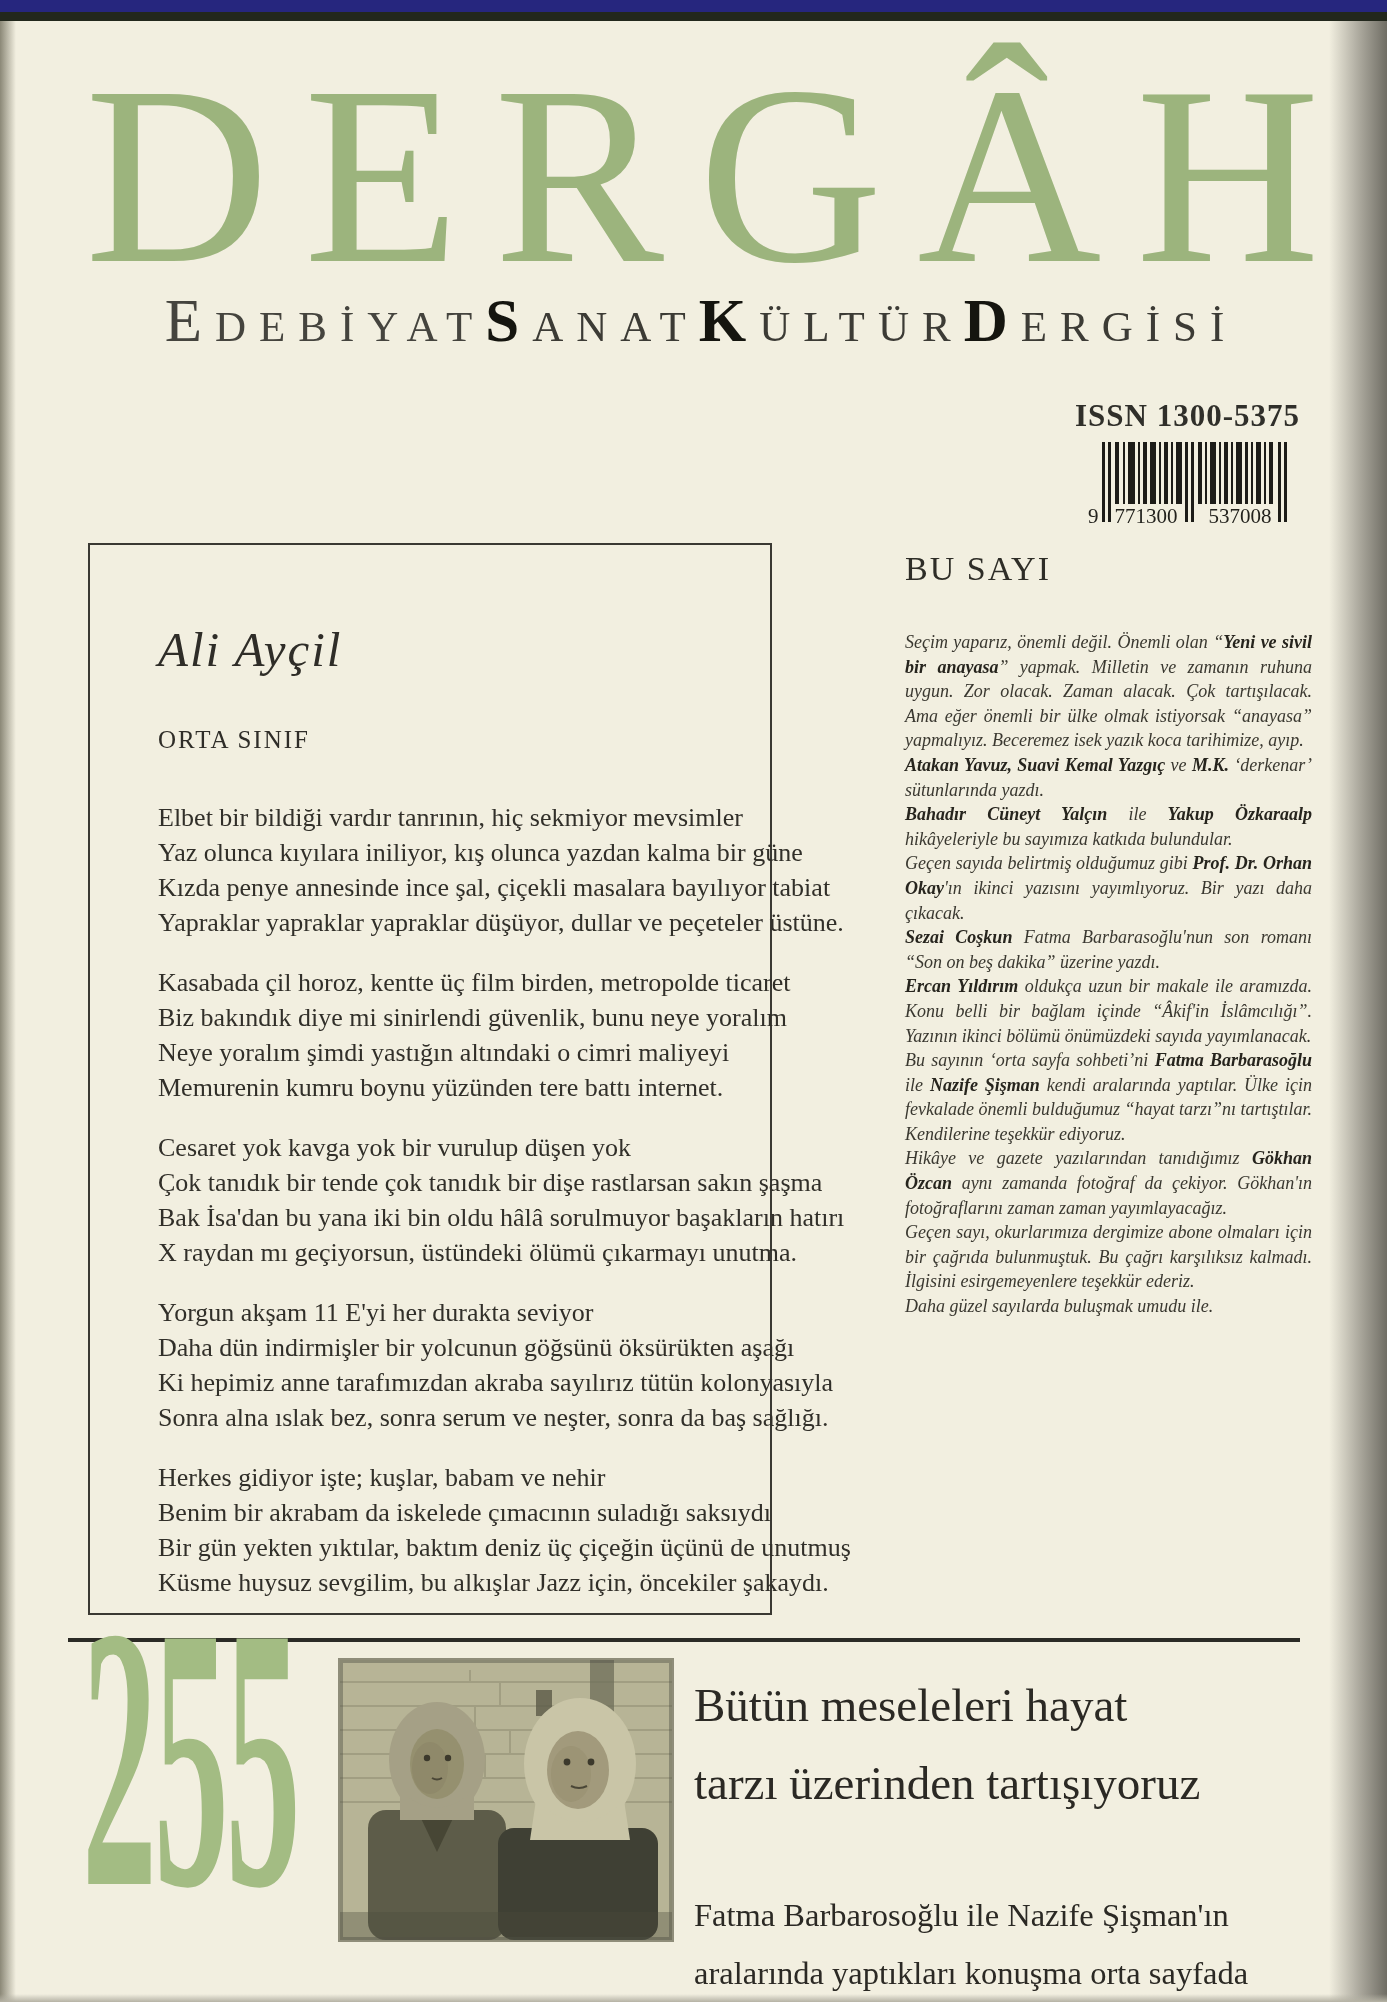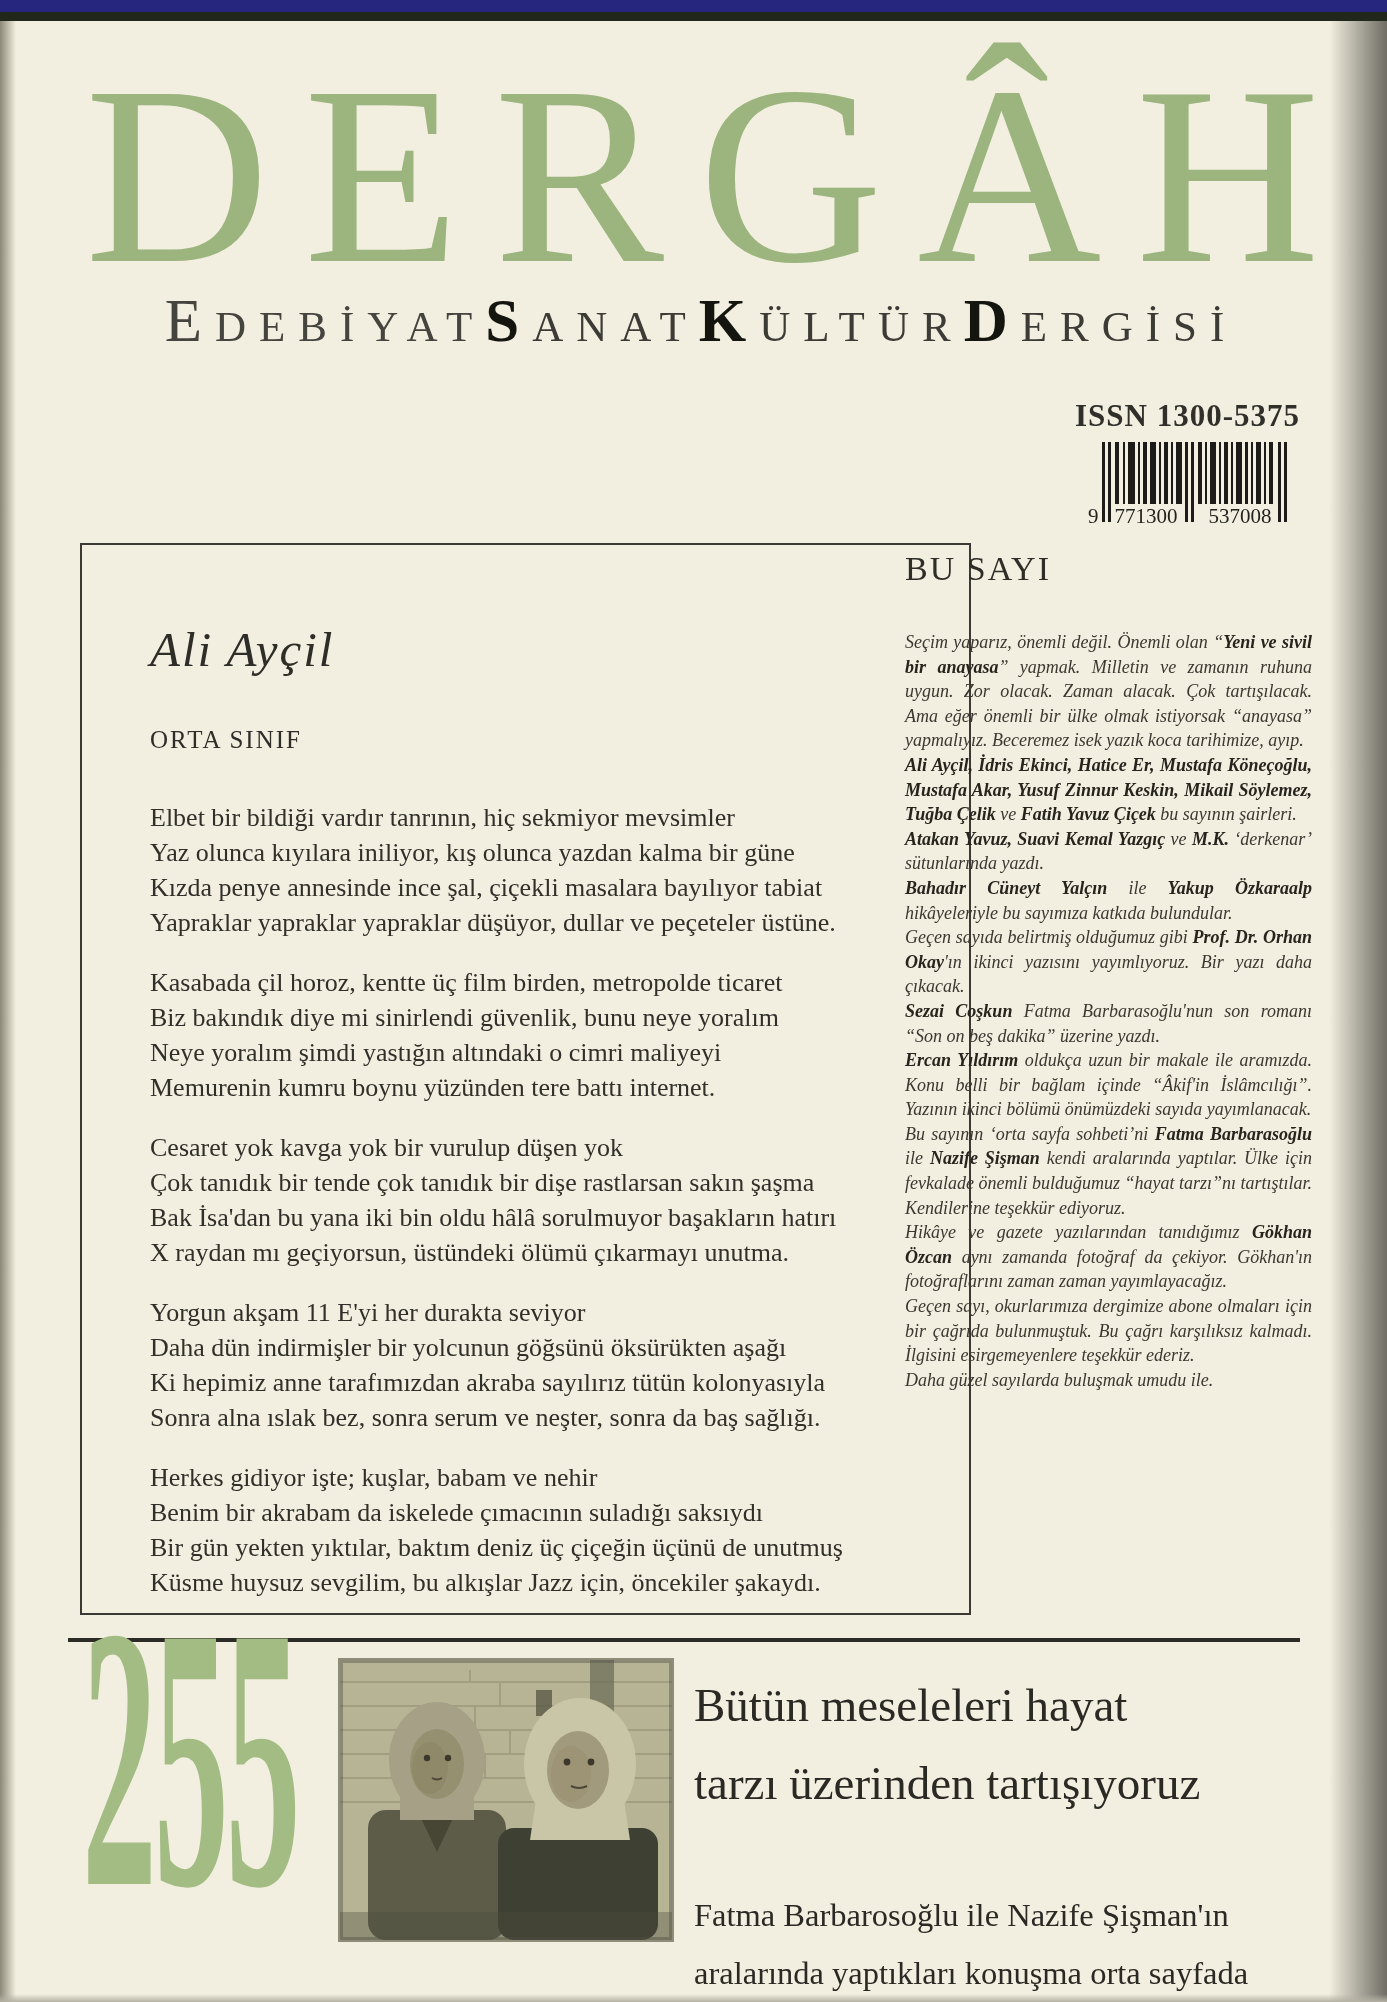--- a/index.html
+++ b/index.html
@@ -25,21 +25,21 @@
   .sub-initial{font-size:61px;line-height:1;letter-spacing:13px;color:#45443e;}
   .sub-rest{font-size:43px;line-height:1;letter-spacing:13px;color:#45443e;}
   .sub-initial.bold-seg{color:#15150f;font-weight:700;}
   .sub-rest.bold-seg{color:#3c3b35;}
 
   .issn{position:absolute;top:398px;right:87px;font-size:31px;font-weight:700;color:#302f2a;letter-spacing:1px;}
   .barcode{position:absolute;top:442px;right:87px;width:212px;height:92px;}
   .barcode svg{display:block;}
 
   
-  .poem-box{position:absolute;left:80px;top:543px;width:891px;height:1072px;
+  .poem-box{position:absolute;left:88px;top:543px;width:684px;height:1072px;
     border:2px solid #3a3933;box-sizing:border-box;padding:76px 40px 0 68px;}
   .poem-author{font-style:italic;font-size:49px;letter-spacing:2px;color:#2f2d28;margin:0 0 48px 0;}
   .poem-title{font-size:25px;letter-spacing:2px;color:#2f2d28;margin:0 0 46px 0;}
   .stanza{margin:8px 0 25px 0;}
   .pline{font-size:26px;line-height:35px;color:#312f29;white-space:nowrap;}
 
   
   .busayi{position:absolute;left:905px;top:550px;width:407px;}
   .busayi-heading{font-size:34px;letter-spacing:2px;color:#2e2d27;margin:0 0 42px 0;}
   .bs-para{margin:0;font-style:italic;font-size:18px;line-height:24.6px;text-align:justify;color:#3a3830;}
@@ -177,23 +177,20 @@
   </div>
 
   <div class="busayi">
     <div class="busayi-heading">BU SAYI</div>
     <div>
 
         <p class="bs-para">
           
         <span class="bs-seg">Seçim yaparız, önemli değil. Önemli olan “</span><span class="bs-seg b">Yeni ve sivil bir anayasa</span><span class="bs-seg">” yapmak. Milletin ve zamanın ruhuna uygun. Zor olacak. Zaman alacak. Çok tartışılacak. Ama eğer önemli bir ülke olmak istiyorsak “anayasa” yapmalıyız. Beceremez isek yazık koca tarihimize, ayıp.</span></p>
 
-        <p class="bs-para">
-          
-        <span class="bs-seg b">Ali Ayçil, İdris Ekinci, Hatice Er, Mustafa Köneçoğlu, Mustafa Akar, Yusuf Zinnur Keskin, Mikail Söylemez, Tuğba Çelik</span><span class="bs-seg"> ve </span><span class="bs-seg b">Fatih Yavuz Çiçek</span><span class="bs-seg"> bu sayının şairleri.</span></p>
 
         <p class="bs-para">
           
         <span class="bs-seg b">Atakan Yavuz, Suavi Kemal Yazgıç</span><span class="bs-seg"> ve </span><span class="bs-seg b">M.K.</span><span class="bs-seg"> ‘derkenar’ sütunlarında yazdı.</span></p>
 
         <p class="bs-para">
           
         <span class="bs-seg b">Bahadır Cüneyt Yalçın</span><span class="bs-seg"> ile </span><span class="bs-seg b">Yakup Özkaraalp</span><span class="bs-seg"> hikâyeleriyle bu sayımıza katkıda bulundular.</span></p>
 
         <p class="bs-para">

